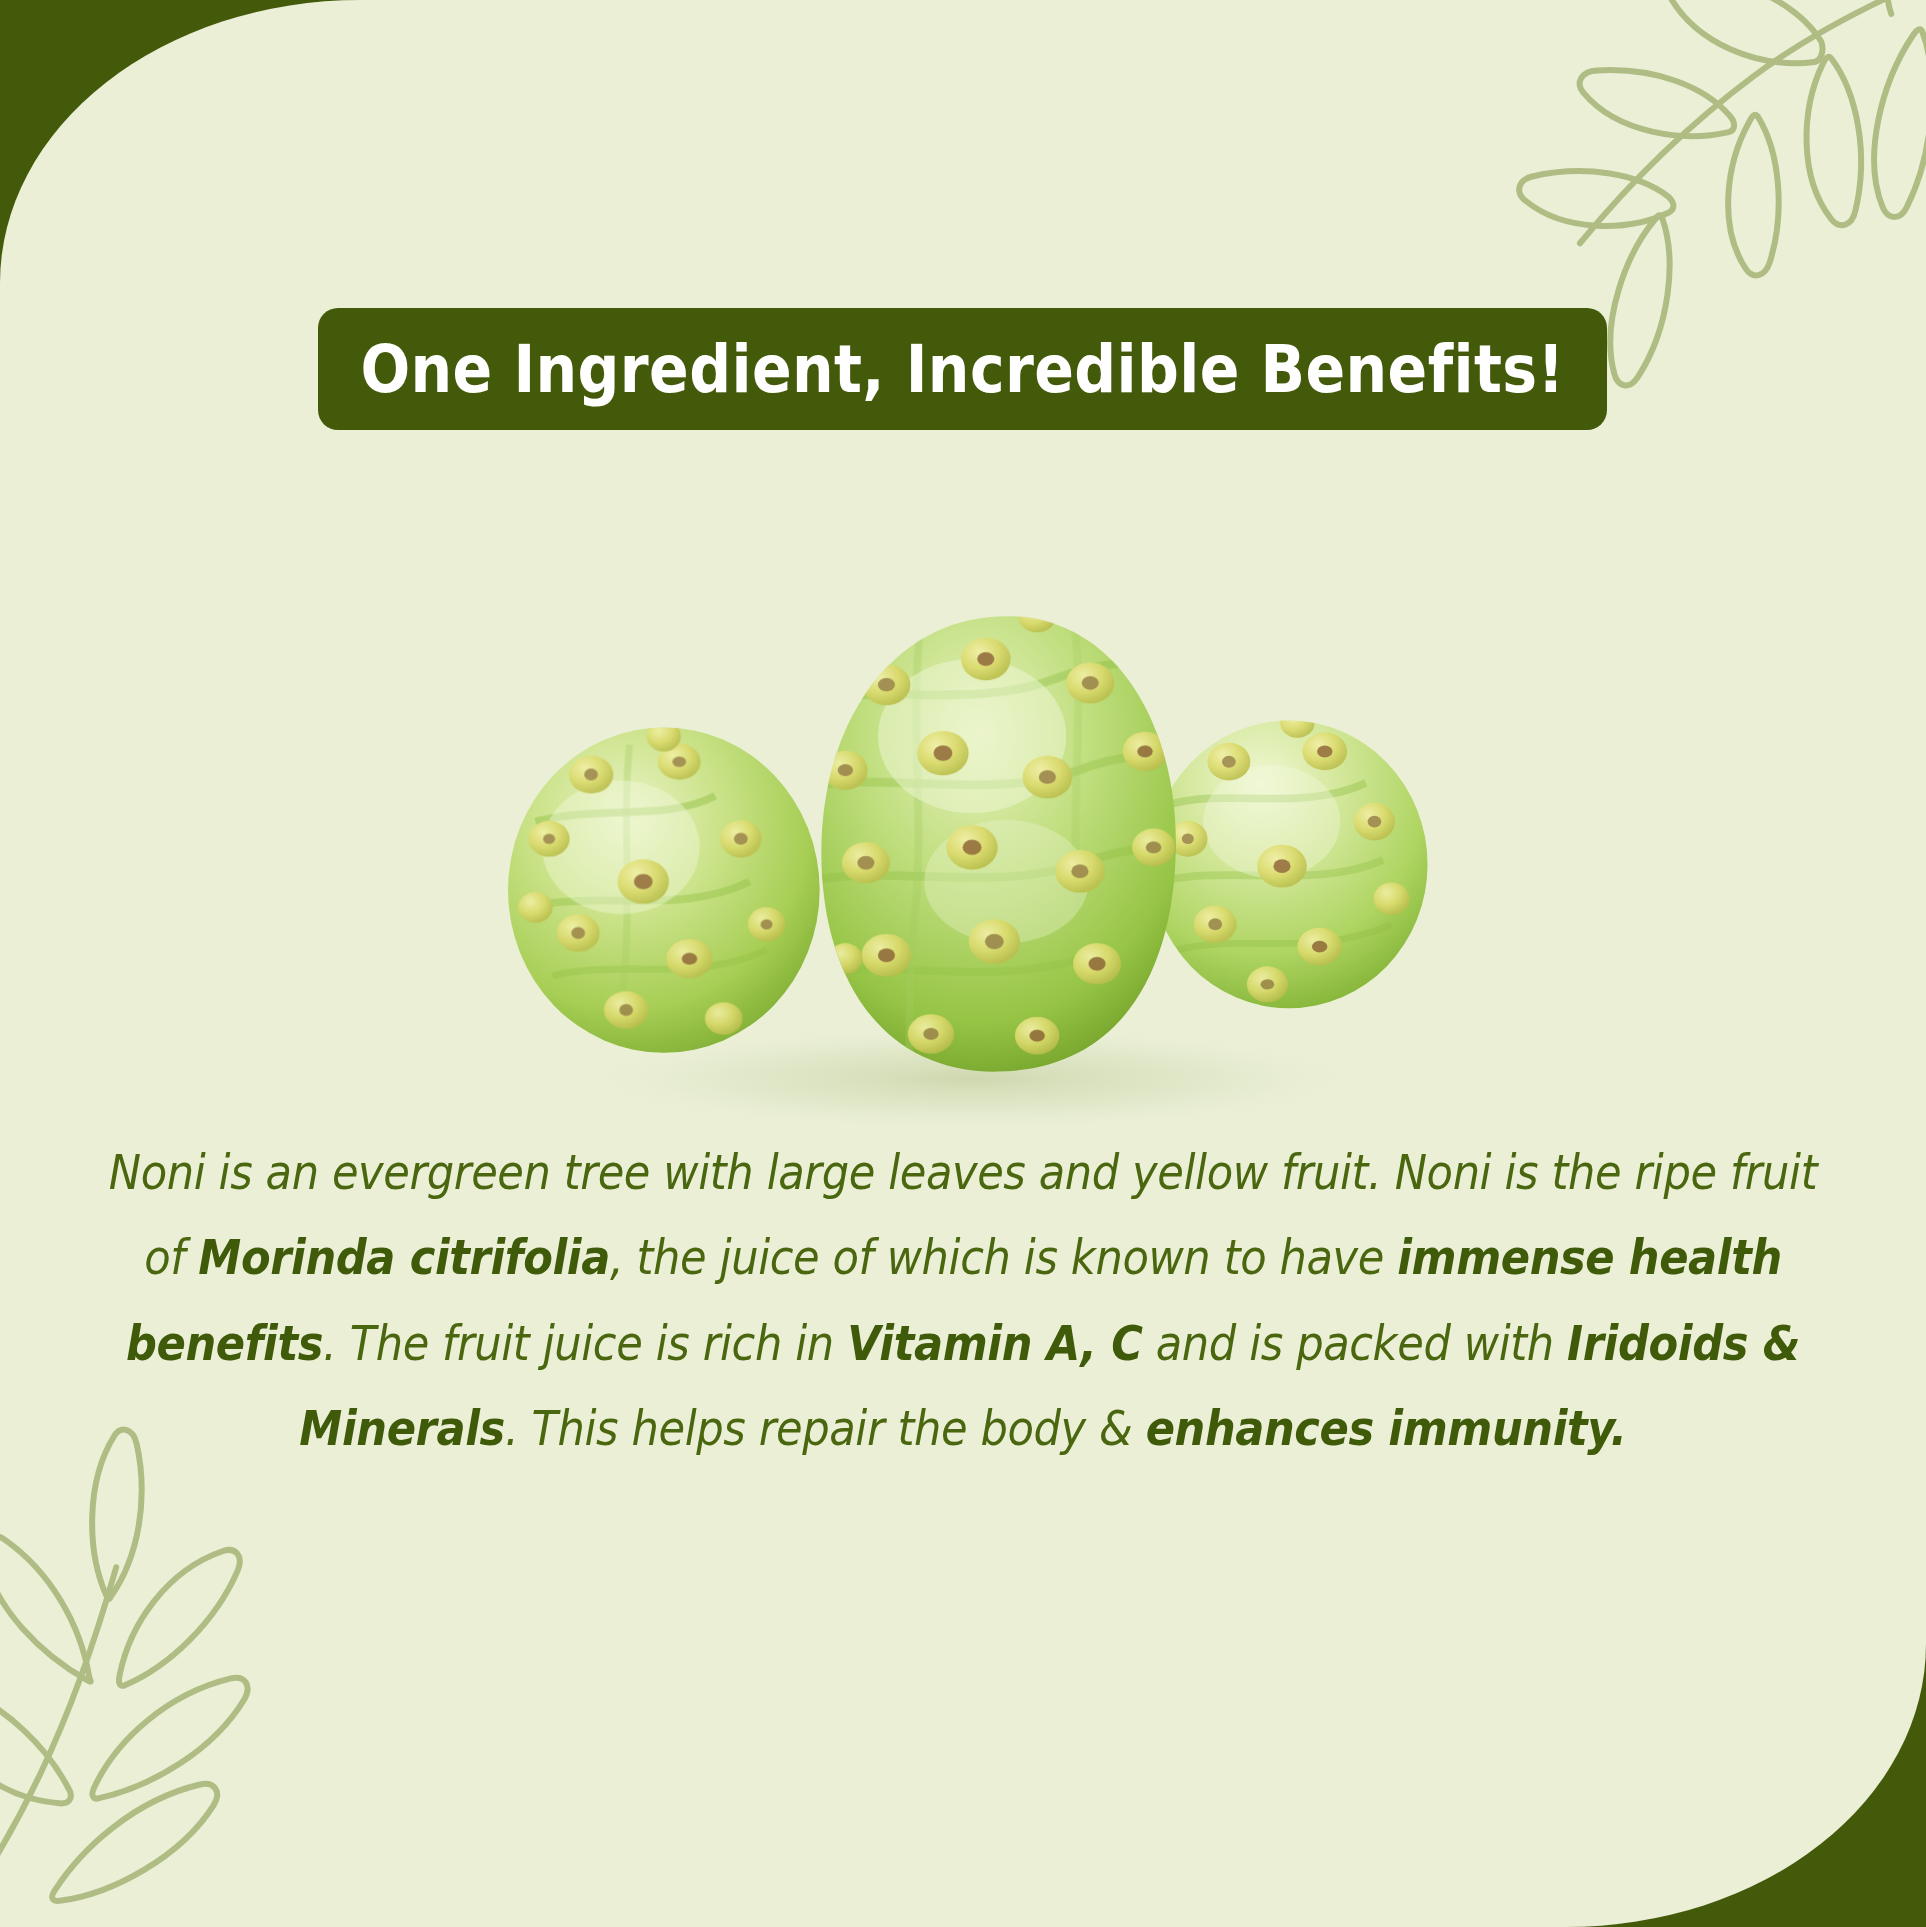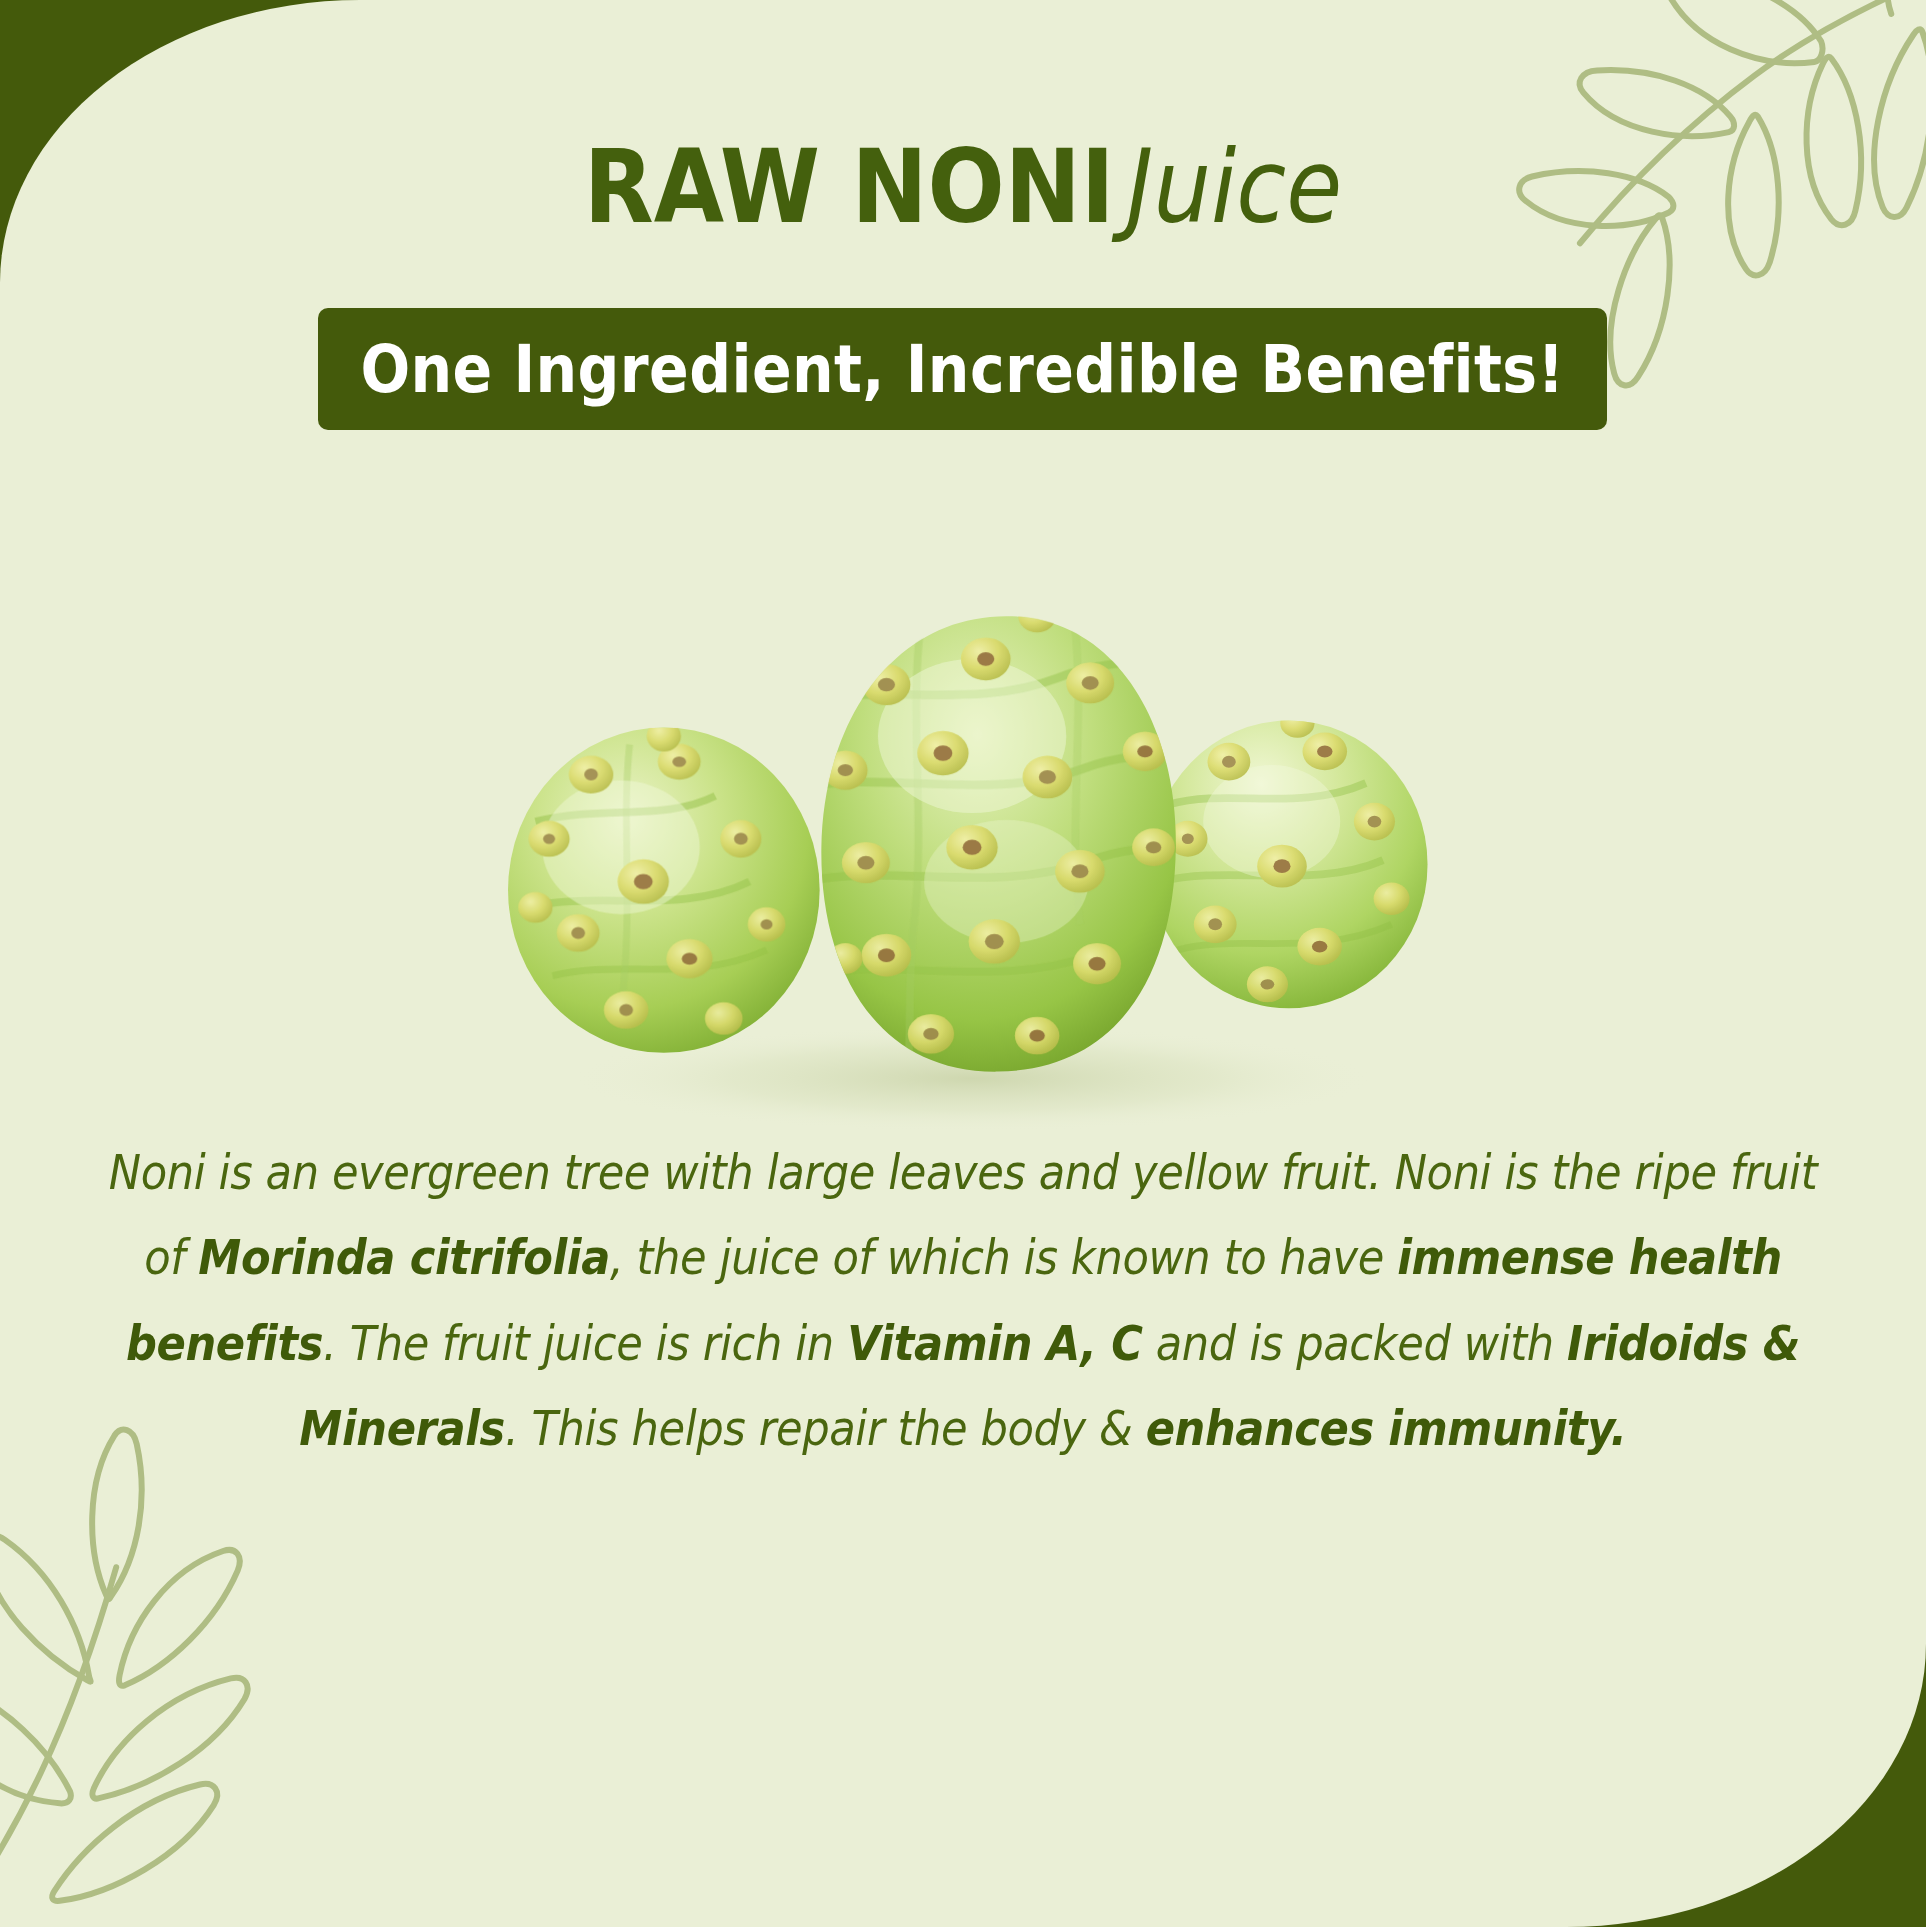--- a/index.html
+++ b/index.html
@@ -49,21 +49,21 @@
     font-weight:400;
     margin-left:12px;
     letter-spacing:0px;
   }
 
   #banner {
     position:absolute;
     left:318px; top:308px;
     width:1289px; height:122px;
     background:#445a0b;
-    border-radius:10px;
+    border-radius:20px;
     display:flex; align-items:center; justify-content:center;
   }
   #banner-text {
     font-family:"DejaVu Sans Condensed","Liberation Sans Narrow","Liberation Sans", sans-serif;
     font-weight:700;
     font-size:65px;
     color:#ffffff;
     letter-spacing:0.4px;
     white-space:nowrap;
   }
@@ -113,25 +113,20 @@
   <svg id="leaf-bottom-left" class="leaf-deco" viewBox="0 0 560 640" fill="none" stroke="#AFBD84" stroke-width="7" stroke-linecap="round" stroke-linejoin="round">
     <path d="M-20 640 C30 580 78 504 118 420 C158 336 186 250 206 180"></path>
     <path d="M200 214 C232 168 244 100 230 36 C226 18 212 14 204 26 C170 80 172 162 194 212 C197 219 197 219 200 214 Z"></path>
     <path d="M174 306 C164 248 130 186 76 148 C60 137 48 145 50 160 C60 228 122 284 172 312 C179 316 175 313 174 306 Z"></path>
     <path d="M216 318 C268 296 322 244 348 184 C355 167 346 156 331 161 C266 183 222 246 210 306 C208 316 210 320 216 318 Z"></path>
     <path d="M152 442 C126 390 76 342 16 318 C-1 311 -12 320 -8 335 C8 400 66 450 140 456 C151 457 155 450 152 442 Z"></path>
     <path d="M186 450 C248 436 320 394 356 334 C365 318 356 306 340 310 C266 328 206 382 180 438 C176 447 179 452 186 450 Z"></path>
     <path d="M140 570 C202 562 282 518 320 458 C330 442 320 430 304 434 C228 452 166 508 134 558 C128 567 132 571 140 570 Z"></path>
   </svg>
 
-  <div id="header">
-    <div id="title">
-      <span class="strong">RAW NONI</span><span class="italic">Juice</span>
-    </div>
-  </div>
 
   <div id="banner">
     <div id="banner-text">One Ingredient, Incredible Benefits!</div>
   </div>
 
   <div id="hero">
     <svg width="1113" height="651" viewBox="0 0 1300 760">
       <defs>
         <radialGradient id="gA" cx="38%" cy="28%" r="78%">
           <stop offset="0%" stop-color="#EAF3C6"></stop>

